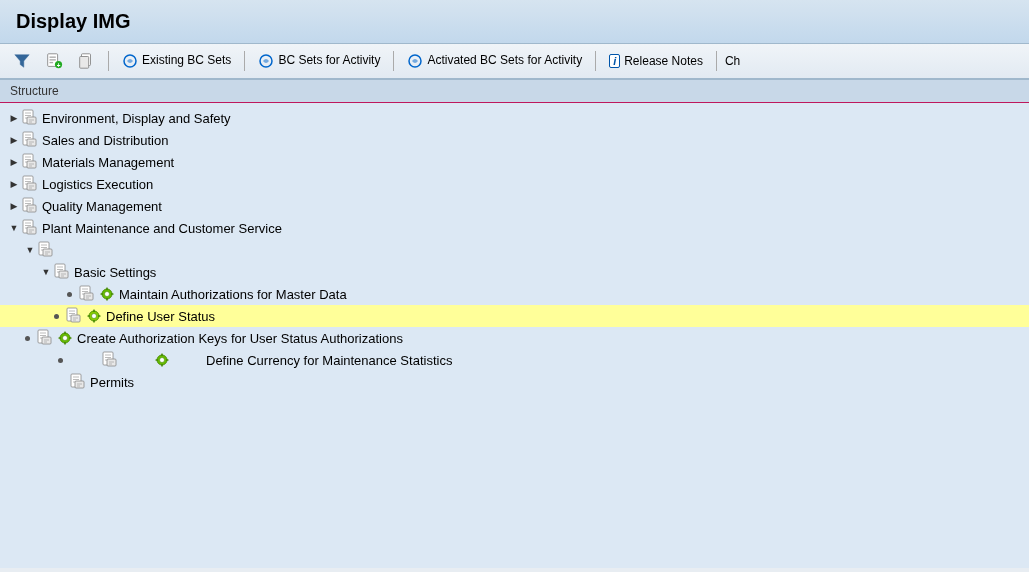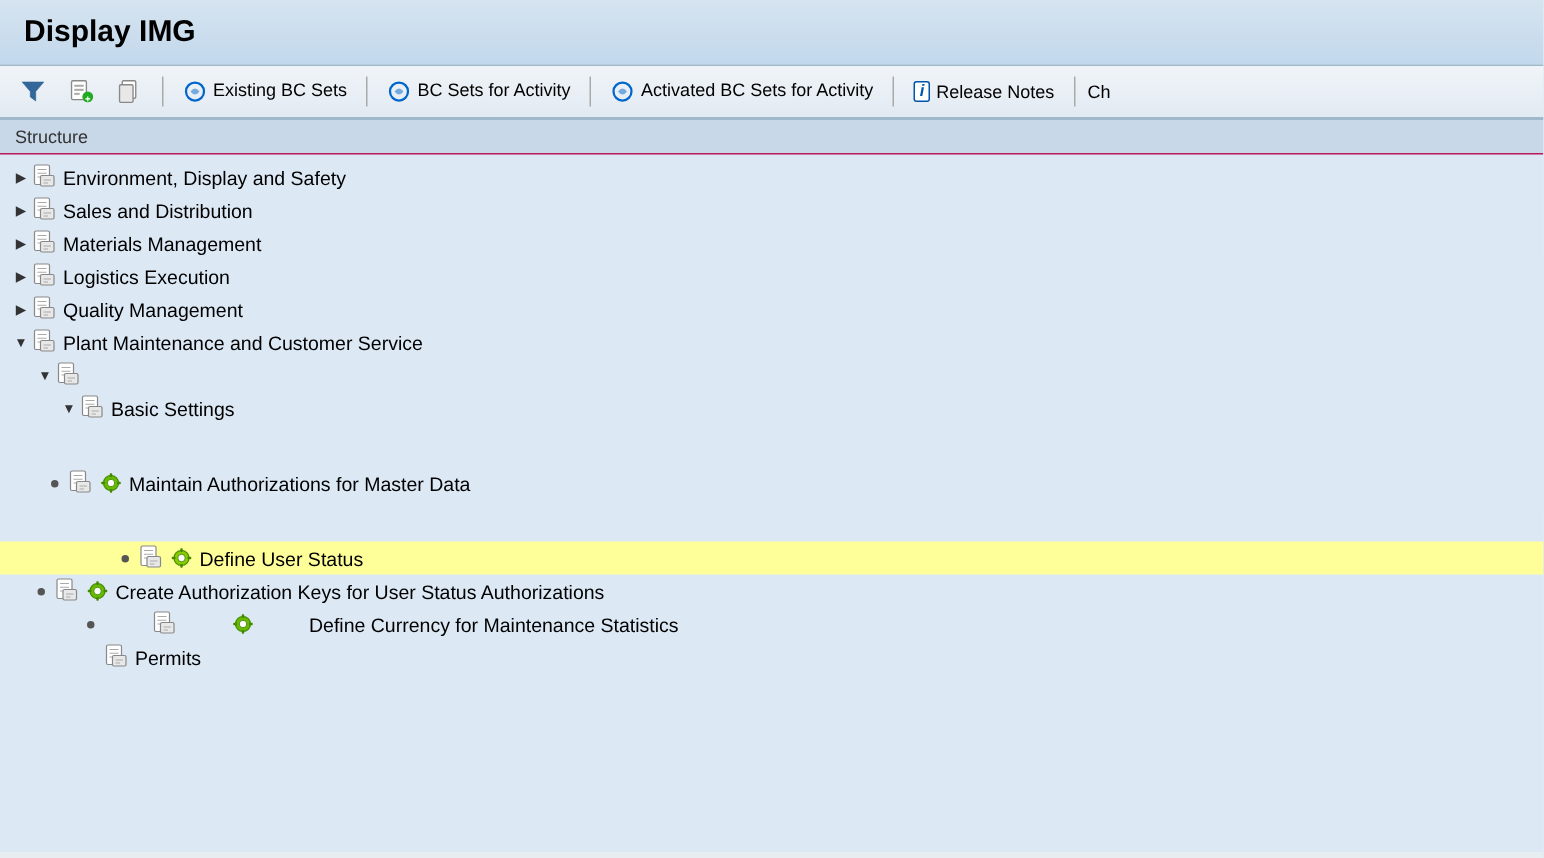--- a/index.html
+++ b/index.html
@@ -350,21 +350,21 @@
     <line x1="3" y1="4" x2="9" y2="4" stroke="#aaa" stroke-width="0.8"></line>
     <line x1="3" y1="6.5" x2="9" y2="6.5" stroke="#aaa" stroke-width="0.8"></line>
     <line x1="3" y1="9" x2="7" y2="9" stroke="#aaa" stroke-width="0.8"></line>
     <rect x="5" y="8" width="9" height="7" rx="1" fill="#e8e8e8" stroke="#888" stroke-width="0.8"></rect>
     <line x1="7" y1="11" x2="12" y2="11" stroke="#aaa" stroke-width="0.8"></line>
     <line x1="7" y1="13" x2="10" y2="13" stroke="#aaa" stroke-width="0.8"></line>
   </svg>
         </span>
         <span class="item-label">Basic Settings</span>
       </div>
-      <div class="tree-item" style="padding-left: 32px; margin-top: 28px;">
+      <div class="tree-item" style="padding-left: 65px;">
         <span class="tree-bullet">
           <span class="bullet-dot"></span>
         </span>
         <span class="doc-icon">
           <svg width="16" height="18" viewBox="0 0 16 18">
     <rect x="1" y="1" width="10" height="13" rx="1" fill="#fff" stroke="#888" stroke-width="0.8"></rect>
     <line x1="3" y1="4" x2="9" y2="4" stroke="#aaa" stroke-width="0.8"></line>
     <line x1="3" y1="6.5" x2="9" y2="6.5" stroke="#aaa" stroke-width="0.8"></line>
     <line x1="3" y1="9" x2="7" y2="9" stroke="#aaa" stroke-width="0.8"></line>
     <rect x="5" y="8" width="9" height="7" rx="1" fill="#e8e8e8" stroke="#888" stroke-width="0.8"></rect>
@@ -377,21 +377,21 @@
     <circle cx="8" cy="8" r="5" fill="#66bb00" stroke="#448800" stroke-width="0.8"></circle>
     <circle cx="8" cy="8" r="2.5" fill="#fff" stroke="#448800" stroke-width="0.6"></circle>
     <rect x="7.2" y="1.5" width="1.6" height="2.5" rx="0.5" fill="#448800"></rect>
     <rect x="7.2" y="12" width="1.6" height="2.5" rx="0.5" fill="#448800"></rect>
     <rect x="1.5" y="7.2" width="2.5" height="1.6" rx="0.5" fill="#448800"></rect>
     <rect x="12" y="7.2" width="2.5" height="1.6" rx="0.5" fill="#448800"></rect>
   </svg>
         </span>
         <span class="item-label">Maintain Authorizations for Master Data</span>
       </div>
-      <div class="tree-item highlighted" style="padding-left: 79px; margin-top: 28px;">
+      <div class="tree-item highlighted" style="padding-left: 52px;">
         <span class="tree-bullet">
           <span class="bullet-dot"></span>
         </span>
         <span class="doc-icon">
           <svg width="16" height="18" viewBox="0 0 16 18">
     <rect x="1" y="1" width="10" height="13" rx="1" fill="#fff" stroke="#888" stroke-width="0.8"></rect>
     <line x1="3" y1="4" x2="9" y2="4" stroke="#aaa" stroke-width="0.8"></line>
     <line x1="3" y1="6.5" x2="9" y2="6.5" stroke="#aaa" stroke-width="0.8"></line>
     <line x1="3" y1="9" x2="7" y2="9" stroke="#aaa" stroke-width="0.8"></line>
     <rect x="5" y="8" width="9" height="7" rx="1" fill="#e8e8e8" stroke="#888" stroke-width="0.8"></rect>

